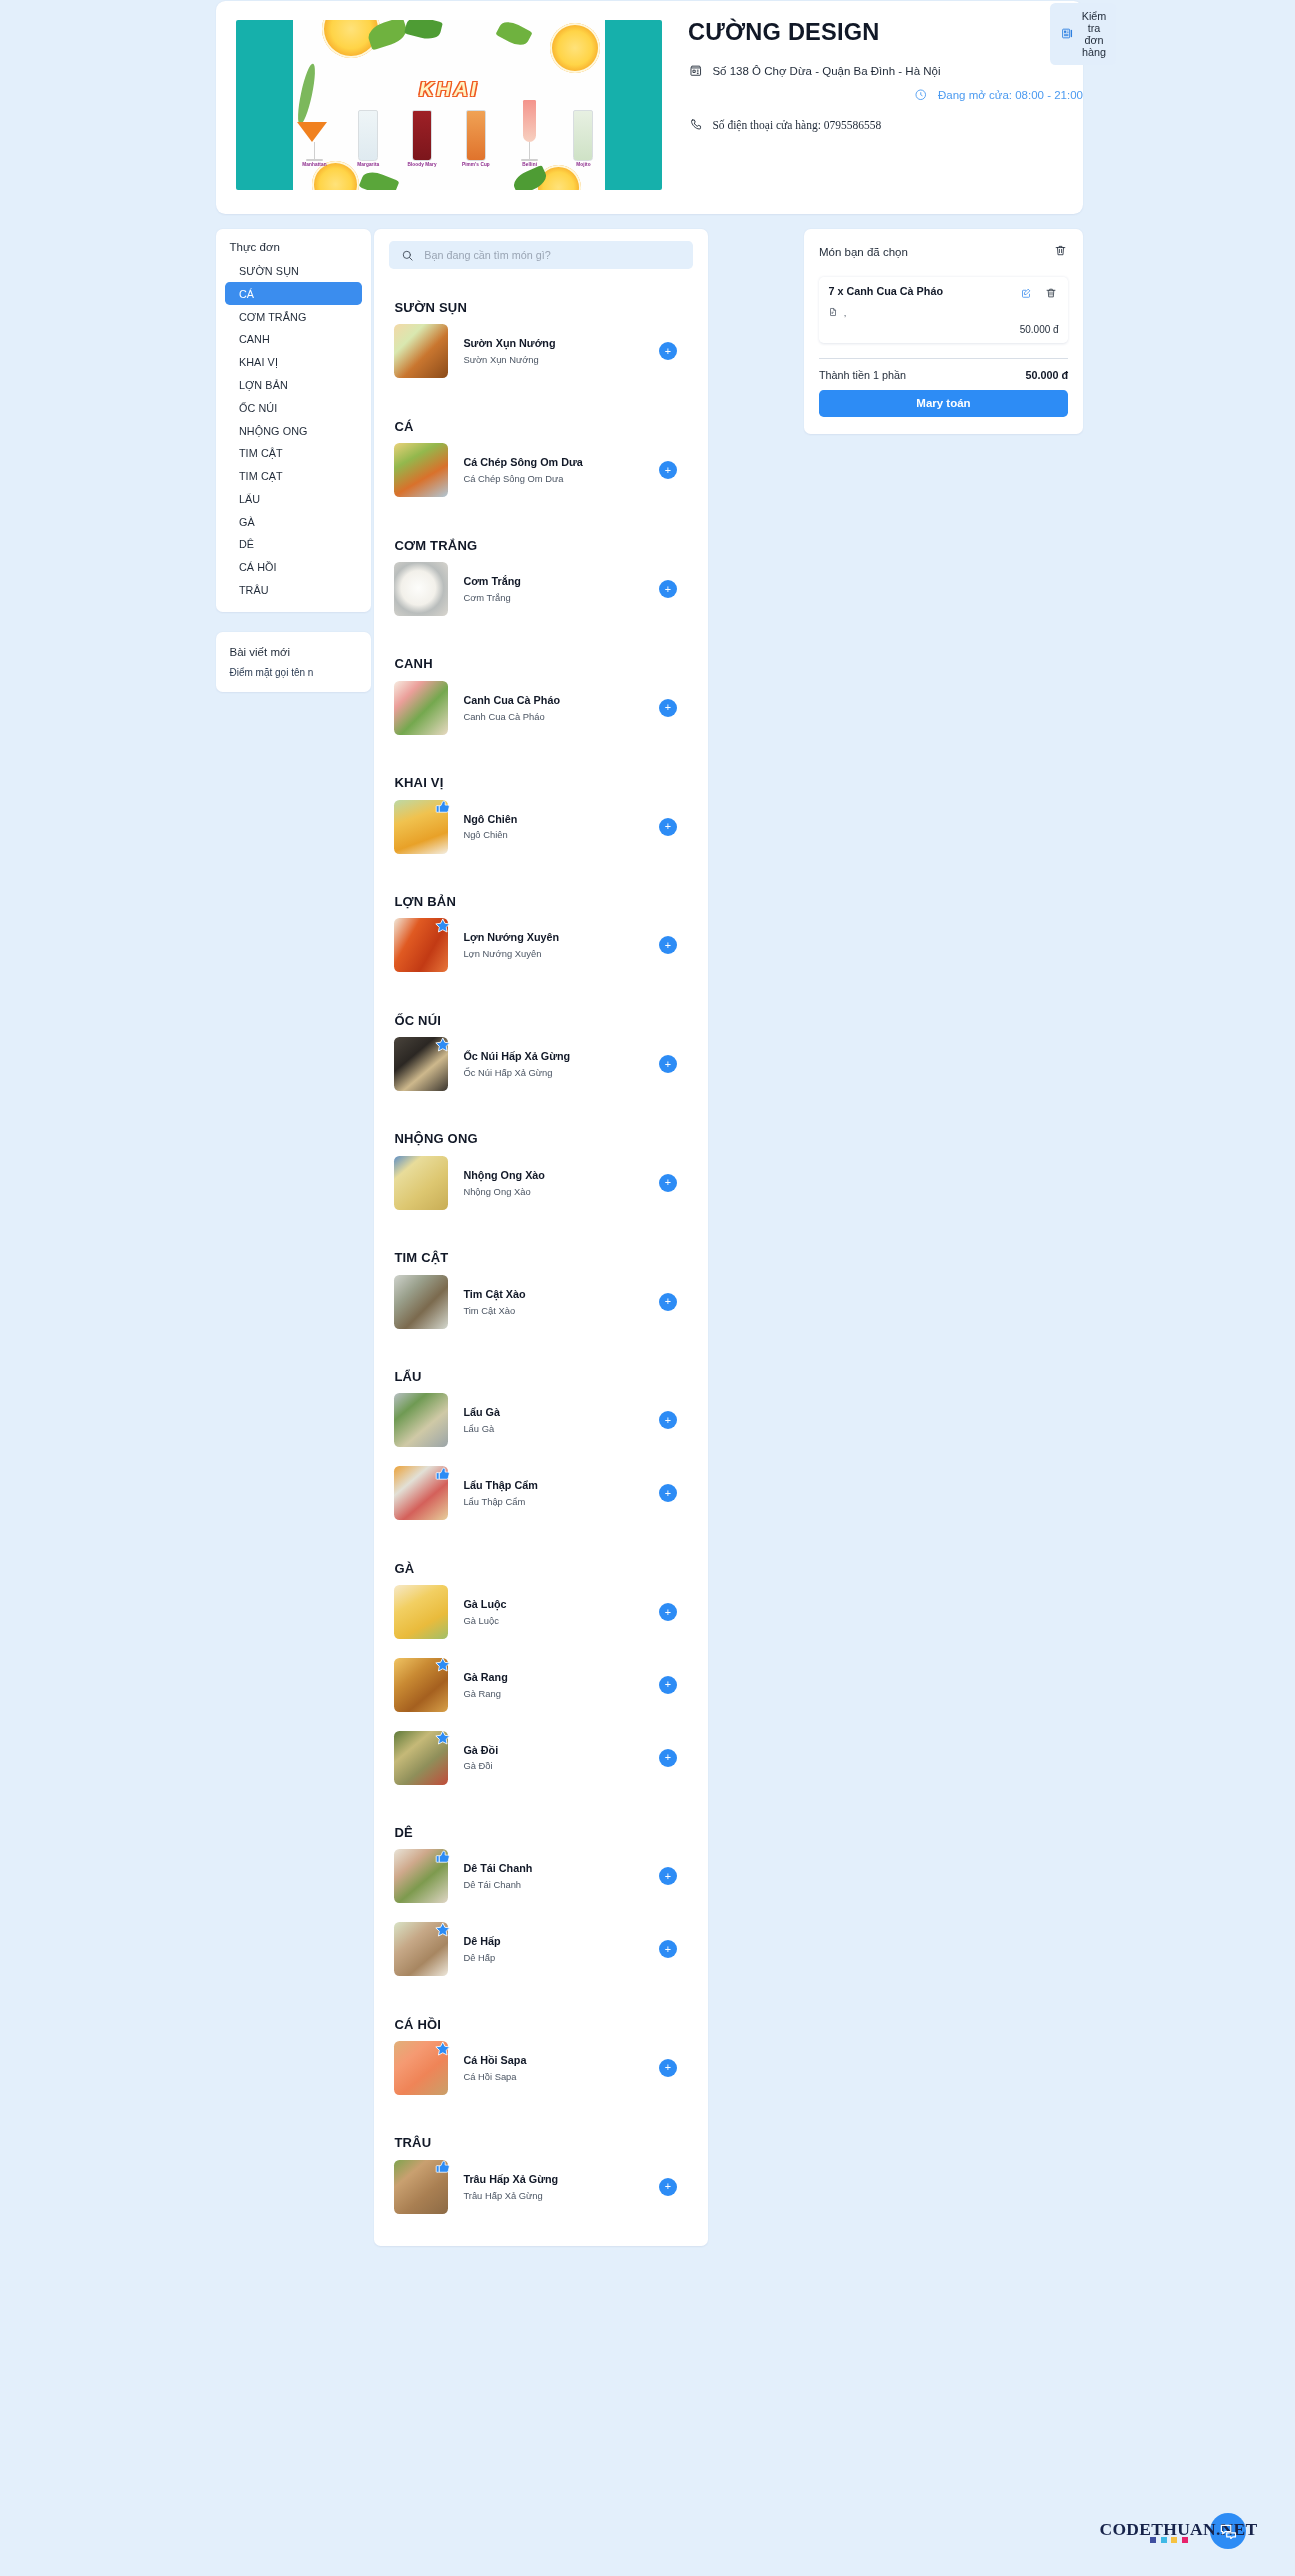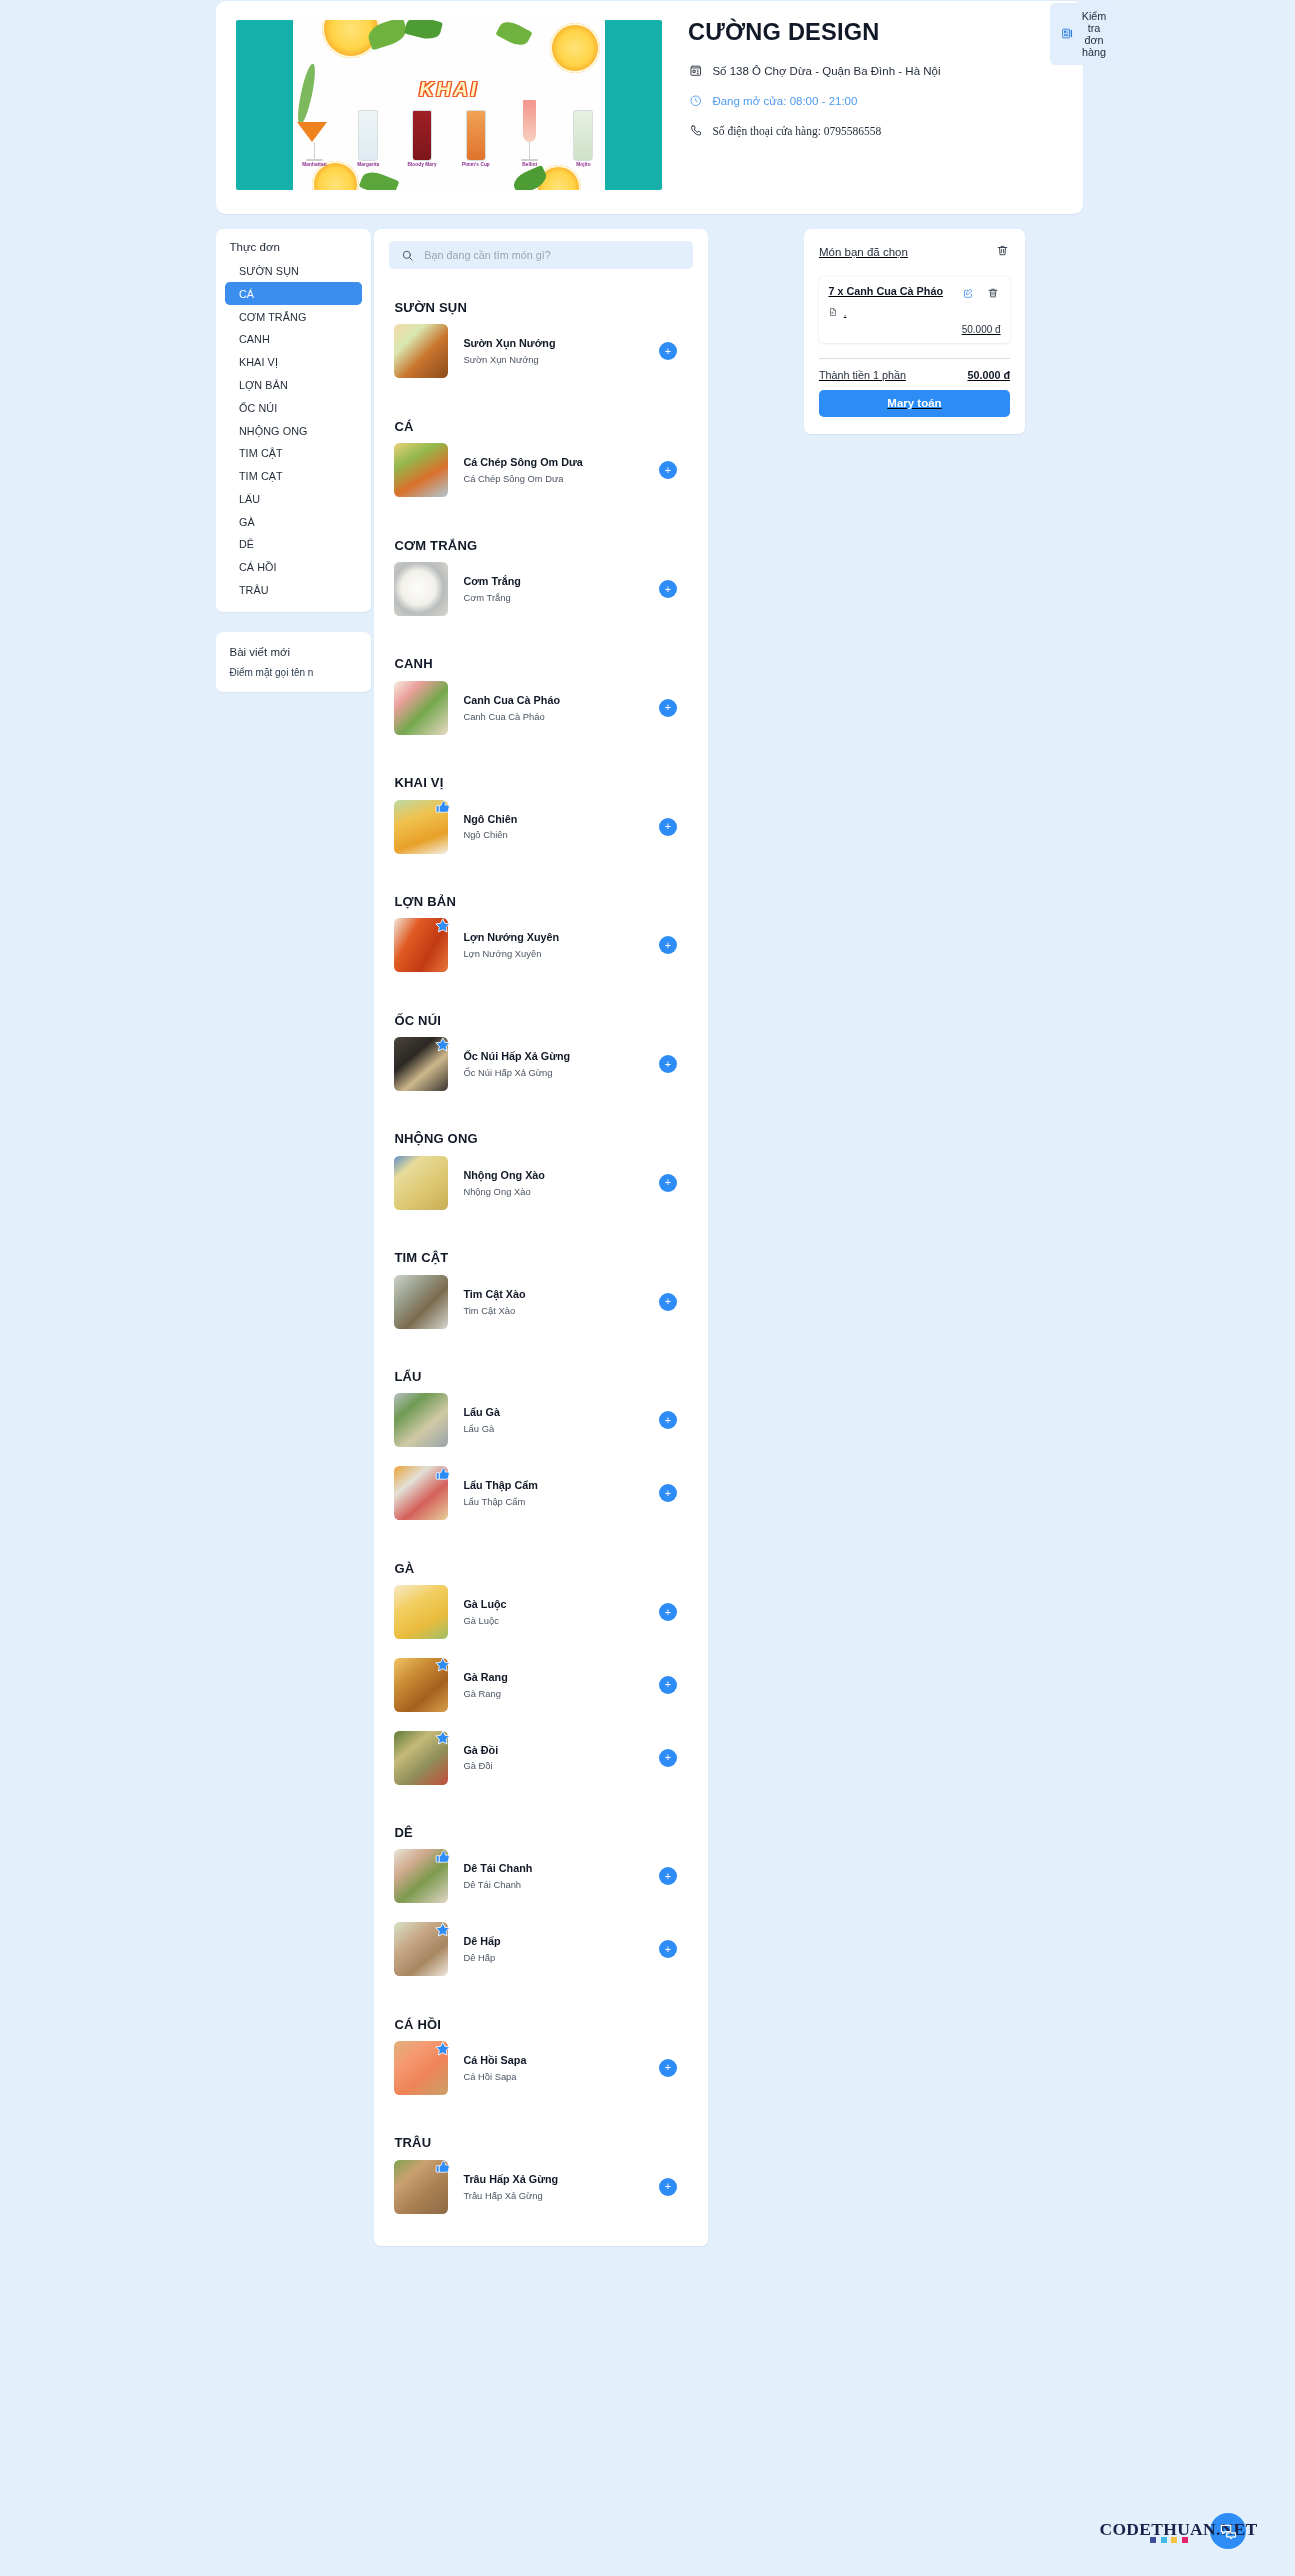--- a/index.html
+++ b/index.html
@@ -76,21 +76,21 @@
   .g-foot { width: 17.5px; height: 2px; background: #cfcfcf; border-radius: 1.3px; margin: 0 auto; }
   .g-tall { width: 20px; height: 51px; border-radius: 2px 2px 3.4px 3.4px; margin: 0 auto; border: 0.7px solid #d8dde0; }
   .g-flute { width: 13.5px; height: 42px; border-radius: 2px 2px 9.4px 9.4px; margin: 0 auto; }
 
   .store-info { margin: 12px 0 0 26px; flex: 1; position: relative; }
   .store-name {
     font-size: 23.6px; font-weight: 700; color: #111827;
     letter-spacing: 0.2px; margin-top: 5.4px;
   }
   .store-line { display: flex; align-items: center; gap: 9.4px; margin-top: 17.5px; font-size: 11.5px; color: #1f2937; }
-  .store-line.open { color: #4b9af0; margin-top: 15px; }
+  .store-line.open { color: #4b9af0; margin-top: 9px; justify-content: flex-end; }
   .store-line.phone { margin-top: 15px; font-family: Liberation Serif, serif; }
   .ic { width: 15px; height: 15px; flex: none; display: inline-flex; align-items: center; justify-content: center; }
   .ic svg { display: block; }
 
   .check-order-btn {
     position: absolute;
     left: 834px; top: 1.3px;
     display: flex; align-items: center; gap: 6.7px;
     background: #e2eefb;
     border: none;
@@ -180,26 +180,25 @@
     font-size: 10.8px; line-height: 1; cursor: pointer;
     display: flex; align-items: center; justify-content: center;
     flex: none; margin-right: 12px;
     font-family: "Liberation Sans", sans-serif;
   }
 
   
   .cart {
     position: absolute;
     left: 804px; top: 229px;
-    width: 221px;
+    width: 279px;
     background: #fff;
     border-radius: 6.7px;
     box-shadow: 0 0.7px 2px rgba(30,60,110,.07);
     padding: 13.5px 15px 17.5px 15px;
-    text-decoration: underline;
   }
   .cart-head { display: flex; align-items: center; justify-content: space-between; }
   .cart-title { font-size: 11.5px; color: #1f2937; }
   .icon-btn { background: none; border: none; cursor: pointer; padding: 1.3px; display: inline-flex; }
   .cart-item {
     margin-top: 16px;
     background: #fff;
     border-radius: 4.7px;
     box-shadow: 0 0.7px 2.7px rgba(30,60,110,.12);
     padding: 8px 9.4px 8px 9.4px;

